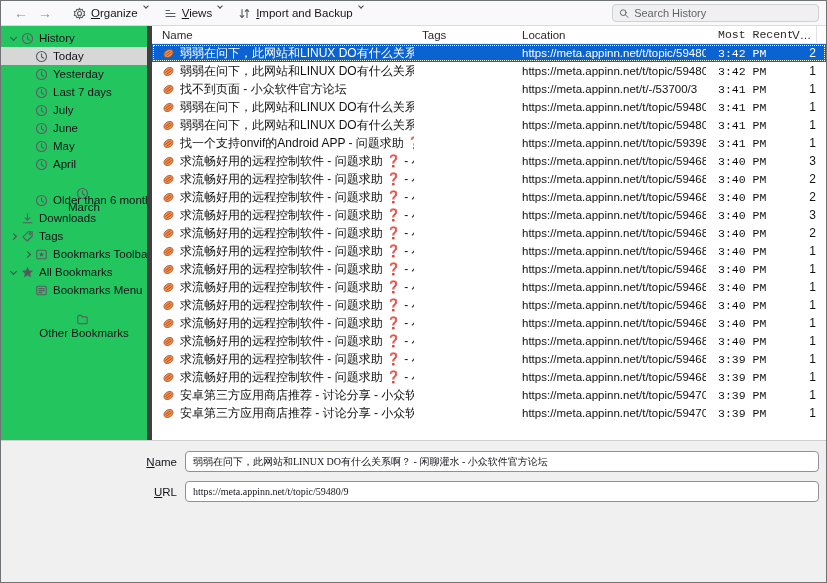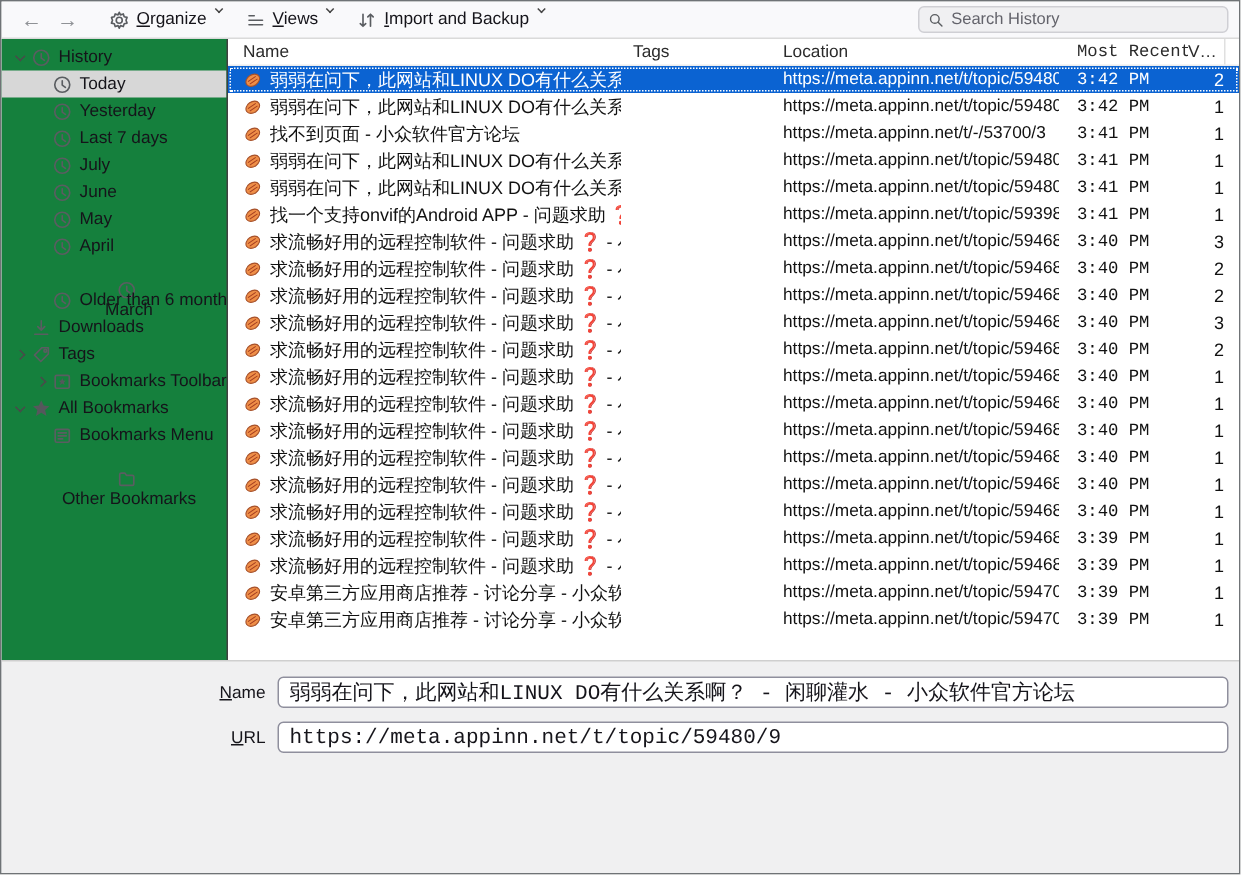--- a/index.html
+++ b/index.html
@@ -21,21 +21,21 @@
   .nav-arrow{color:#8f9296;font-size:14px;width:24px;text-align:center;}
   .tb-btn{display:flex;align-items:flex-start;gap:5px;margin-left:16px;font-size:11.5px;color:#15141a;}
   .tb-btn .lbl{display:inline-block;}
   .accesskey::first-letter{text-decoration:underline;}
   .caret{width:4px;height:4px;border-right:1.2px solid #444;border-bottom:1.2px solid #444;transform:rotate(45deg);display:inline-block;margin-top:-3px;margin-left:1px;}
   .searchbox{margin-left:auto;margin-right:7px;width:207px;height:18px;background:#f0f0f2;border:1px solid #cfcfd4;border-radius:4px;display:flex;align-items:center;padding:0 6px;gap:5px;}
   .searchbox input{border:0;outline:0;background:transparent;font-size:11px;width:100%;font-family:inherit;color:#15141a;}
   .searchbox input::placeholder{color:#63636b;}
   
   .main{flex:1;display:flex;min-height:0;}
-  .sidebar{width:151px;flex:0 0 151px;background:#15803d;border-right:1px solid #404040;padding-top:3px;overflow:hidden;}
+  .sidebar{width:151px;flex:0 0 151px;background:#22c55e;border-right:5px solid #404040;padding-top:3px;overflow:hidden;}
   .tree-item{height:18px;display:flex;align-items:center;font-size:11.5px;color:#15141a;white-space:nowrap;}
   .tree-item.selected{background:#d7d7d7;}
   .twisty{flex:0 0 13px;display:flex;align-items:center;justify-content:center;height:100%;}
   .tree-item[data-exp="open"] .twisty::before{content:"";width:4px;height:4px;border-right:1.2px solid #4a4a4a;border-bottom:1.2px solid #4a4a4a;transform:rotate(45deg);margin-top:-2px;}
   .tree-item[data-exp="closed"] .twisty::before{content:"";width:4px;height:4px;border-right:1.2px solid #4a4a4a;border-bottom:1.2px solid #4a4a4a;transform:rotate(-45deg);}
   .ticon{flex:0 0 15px;height:13px;display:flex;align-items:center;justify-content:center;margin-right:4px;}
   .ticon svg{display:none;}
   .tree-item[data-icon="clock"]    .i-clock{display:block;}
   .tree-item[data-icon="download"] .i-download{display:block;}
   .tree-item[data-icon="tag"]      .i-tag{display:block;}
@@ -58,21 +58,21 @@
   .row .cell{white-space:nowrap;overflow:hidden;}
   .row .c-name{display:flex;align-items:center;gap:5px;}
   .row .c-loc,.row .c-rec{font-size:11.5px;}
   .row.selected{background:#0b63d2;color:#fff;outline:1px dotted #fff;outline-offset:-2px;}
   .favicon{flex:0 0 13px;}
   .nm{overflow:hidden;white-space:nowrap;}
   
   .details{height:142px;flex:0 0 142px;background:#f0f0f1;border-top:1px solid #cfcfcf;padding-top:10px;}
   .field-row{display:flex;align-items:center;margin:0 7px 9px 0;}
   .flabel{display:block;width:184px;text-align:right;padding-right:8px;font-size:11.5px;color:#15141a;}
-  .finput{flex:1;height:21px;border:1px solid #8f8f9d;border-radius:4px;background:#fff;padding:0 7px;font-size:14px;font-family:Liberation Mono, monospace;color:#15141a;}
+  .finput{flex:1;height:21px;border:1px solid #8f8f9d;border-radius:4px;background:#fff;padding:0 7px;font-size:10px;font-family:Liberation Serif, serif;color:#15141a;}
   .icon-stroke{stroke:#5a5d61;fill:none;stroke-width:1.1;stroke-linecap:round;stroke-linejoin:round;}
 </style>
 </head>
 <body>
 
 <div id="window">
 
 
   <div class="toolbar">
     <span class="nav-arrow"><span>←</span></span>

